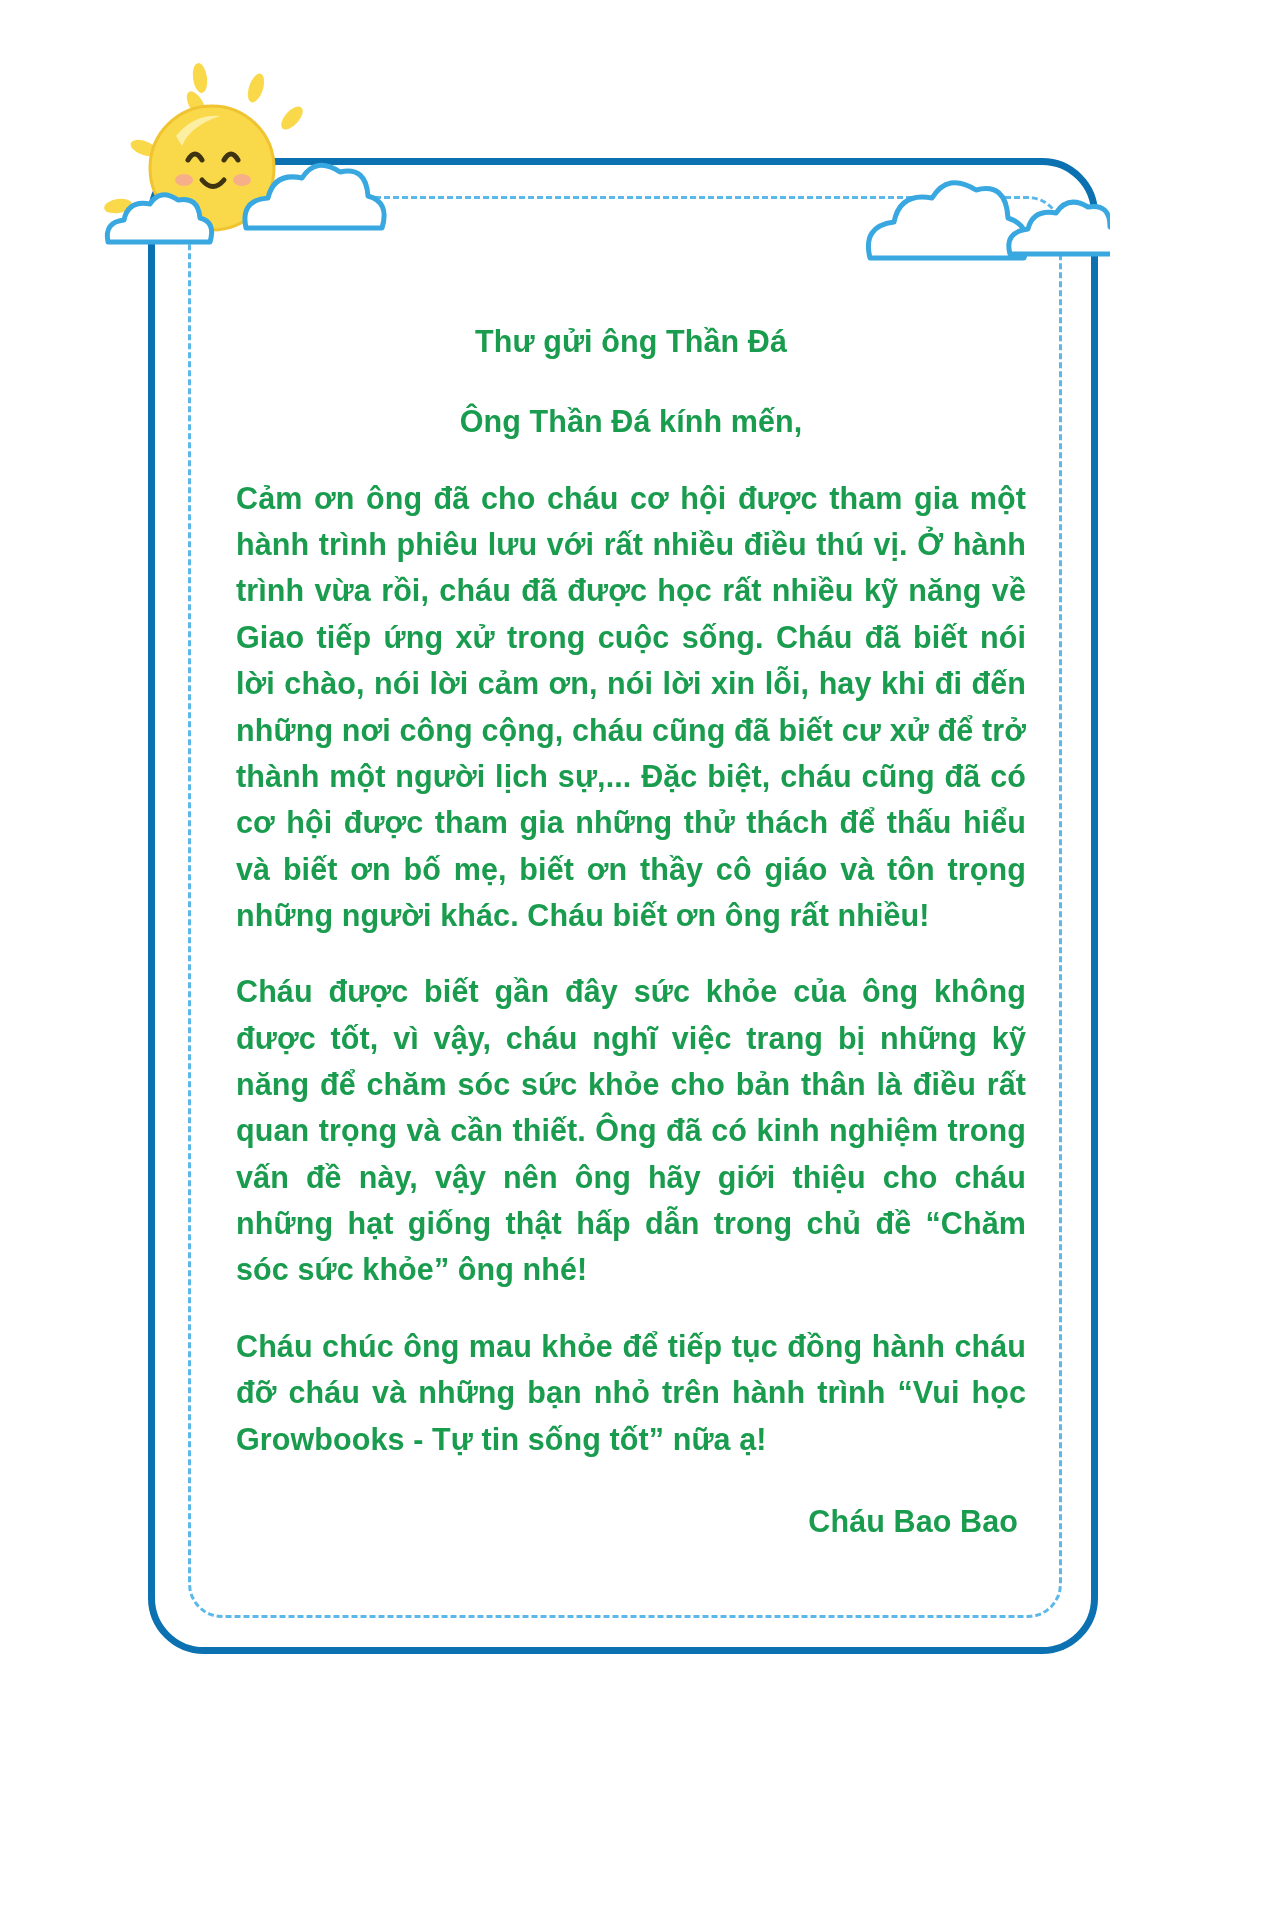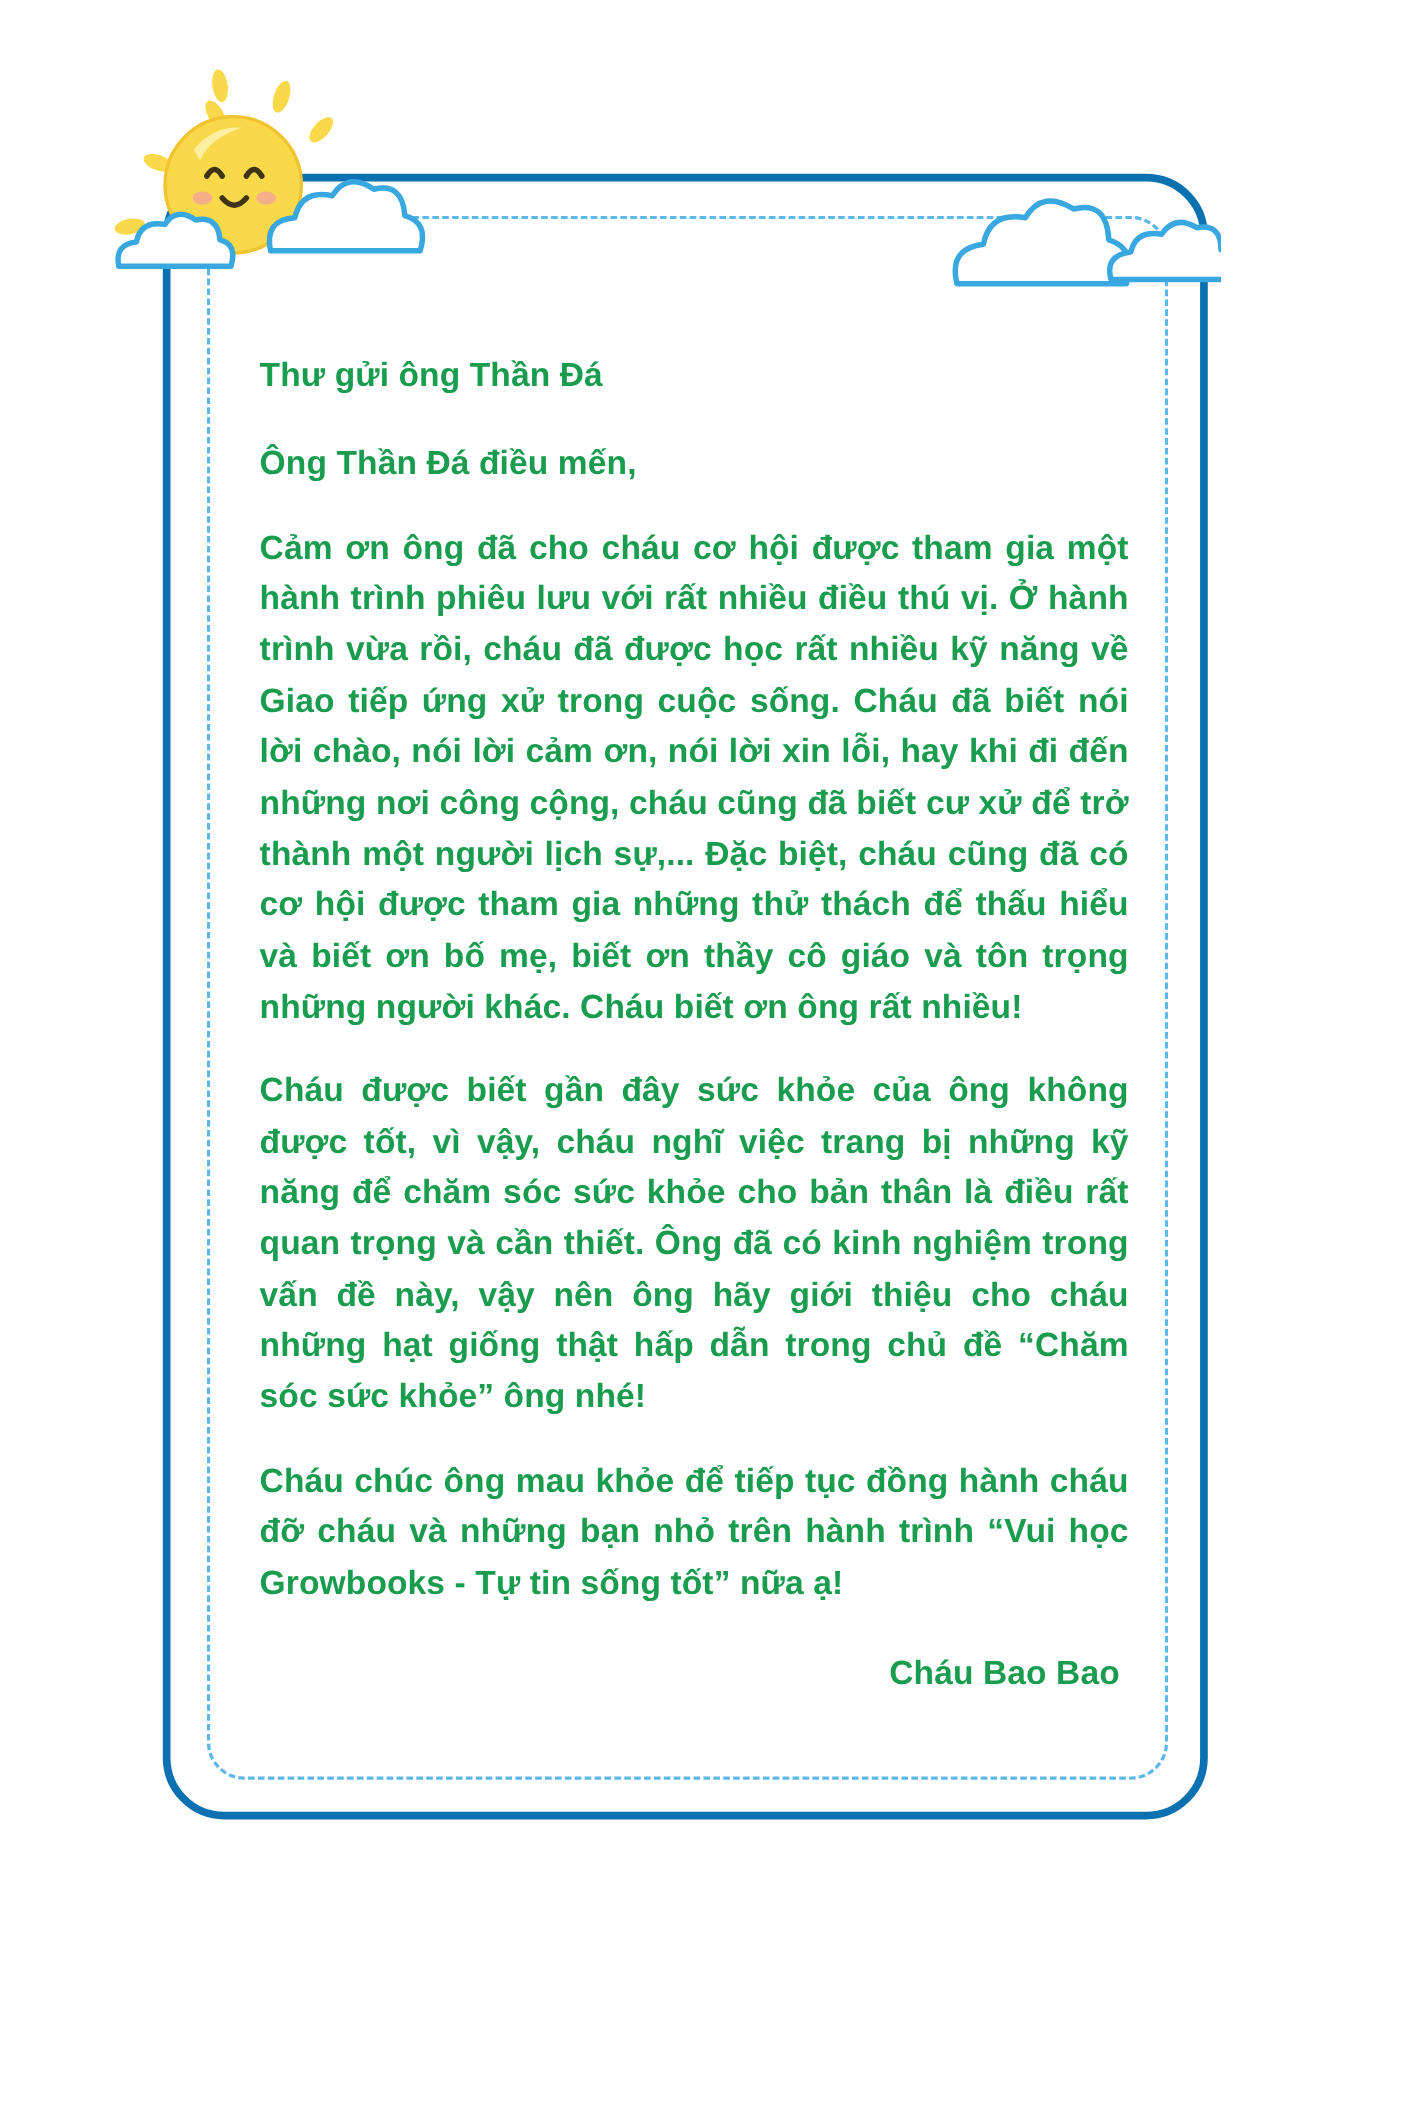--- a/index.html
+++ b/index.html
@@ -54,20 +54,21 @@
     top: 318px;
     width: 790px;
   }
   .letter p {
     margin: 0 0 30px 0;
     color: #1a9c4f;
     font-size: 30.5px;
     line-height: 1.52;
     font-weight: bold;
     letter-spacing: 0.1px;
+    text-align: center;
   }
   .letter p.title {
     margin-bottom: 34px;
   }
   .letter p.justified {
     text-align: justify;
   }
   .letter p.signature {
     text-align: right;
     margin-top: 36px;
@@ -139,20 +140,20 @@
     <svg width="250" height="130" viewBox="0 0 250 130" xmlns="http://www.w3.org/2000/svg">
       <g fill="#ffffff" stroke="#3aa8e0" stroke-width="5" stroke-linejoin="round">
         <path d="M10 108 q-8 -32 24 -36 q6 -30 38 -24 q16 -26 44 -8 q30 -8 32 28 q26 8 16 40 z"></path>
         <path d="M150 104 q-6 -22 18 -25 q5 -20 28 -16 q12 -18 32 -6 q22 -4 22 20 q18 6 12 27 z"></path>
       </g>
     </svg>
   </div>
 
   <div class="letter">
     <p class="title">Thư gửi ông Thần Đá</p>
-    <p>Ông Thần Đá điều mến,</p>
+    <p>Ông Thần Đá kính mến,</p>
     <p class="justified">Cảm ơn ông đã cho cháu cơ hội được tham gia một hành trình phiêu lưu với rất nhiều điều thú vị. Ở hành trình vừa rồi, cháu đã được học rất nhiều kỹ năng về Giao tiếp ứng xử trong cuộc sống. Cháu đã biết nói lời chào, nói lời cảm ơn, nói lời xin lỗi, hay khi đi đến những nơi công cộng, cháu cũng đã biết cư xử để trở thành một người lịch sự,... Đặc biệt, cháu cũng đã có cơ hội được tham gia những thử thách để thấu hiểu và biết ơn bố mẹ, biết ơn thầy cô giáo và tôn trọng những người khác. Cháu biết ơn ông rất nhiều!</p>
     <p class="justified">Cháu được biết gần đây sức khỏe của ông không được tốt, vì vậy, cháu nghĩ việc trang bị những kỹ năng để chăm sóc sức khỏe cho bản thân là điều rất quan trọng và cần thiết. Ông đã có kinh nghiệm trong vấn đề này, vậy nên ông hãy giới thiệu cho cháu những hạt giống thật hấp dẫn trong chủ đề “Chăm sóc sức khỏe” ông nhé!</p>
     <p class="justified">Cháu chúc ông mau khỏe để tiếp tục đồng hành cháu đỡ cháu và những bạn nhỏ trên hành trình “Vui học Growbooks - Tự tin sống tốt” nữa ạ!</p>
     <p class="signature">Cháu Bao Bao</p>
   </div>
 
 </div>
 
 </body></html>

